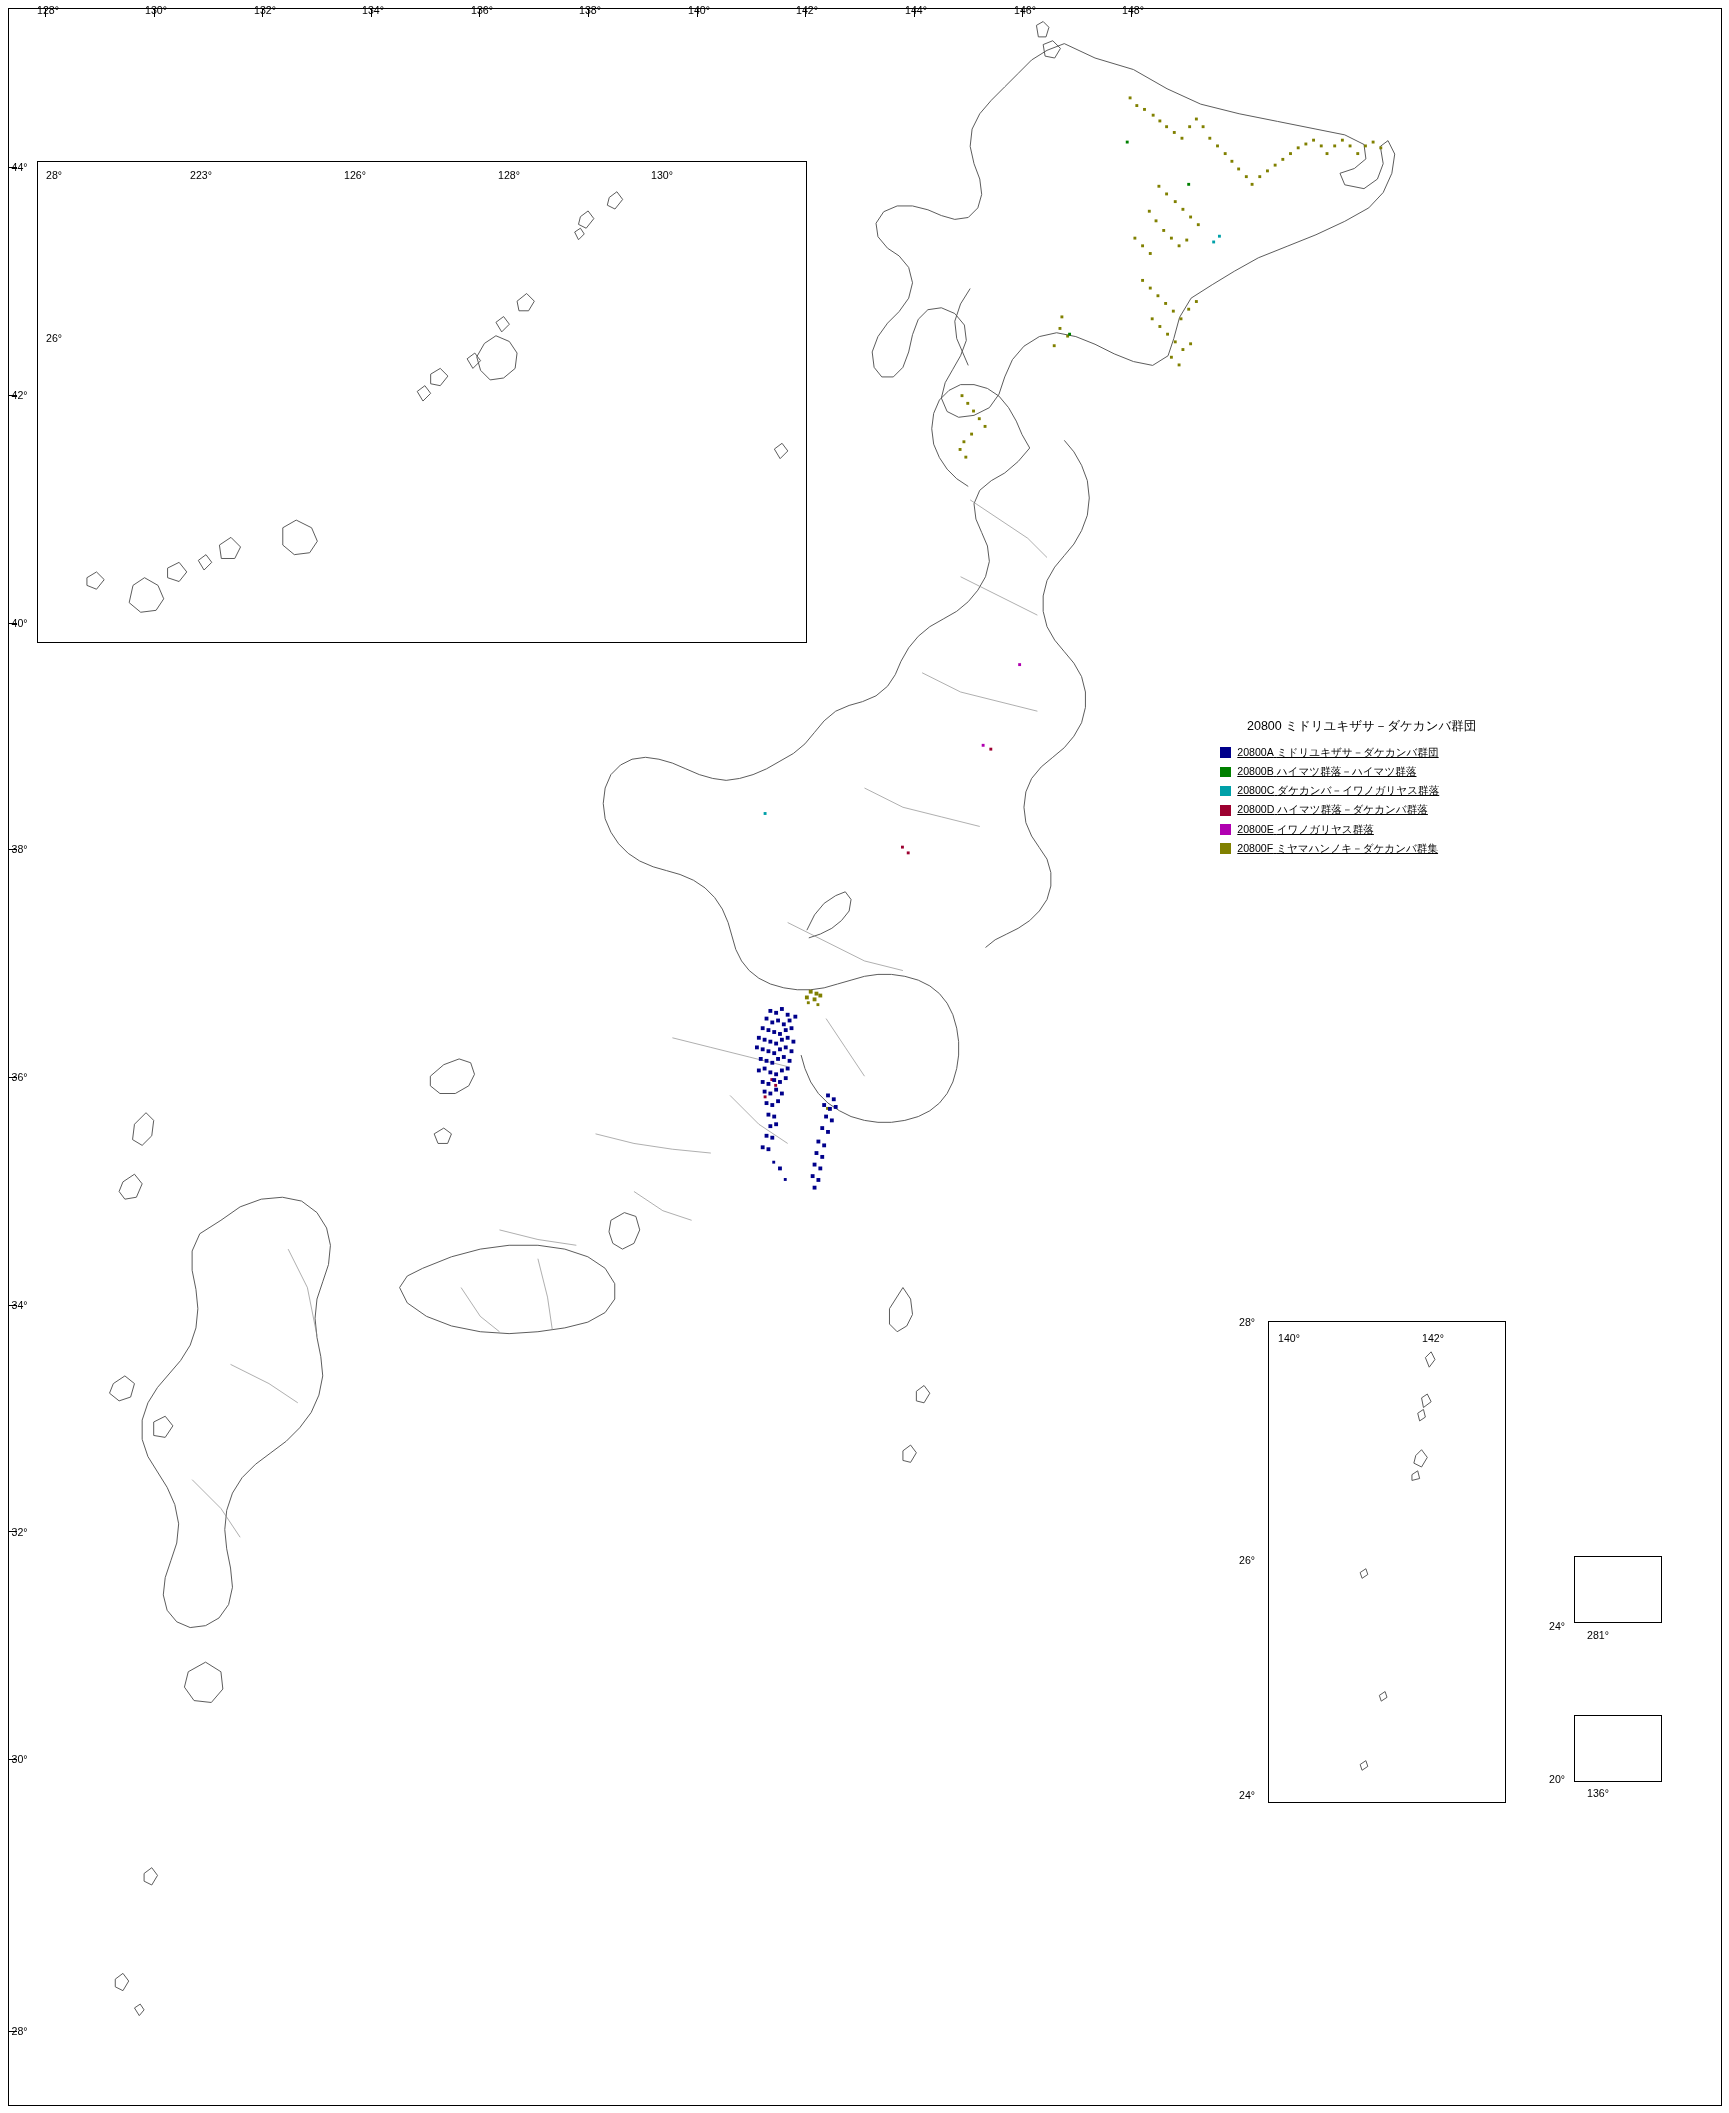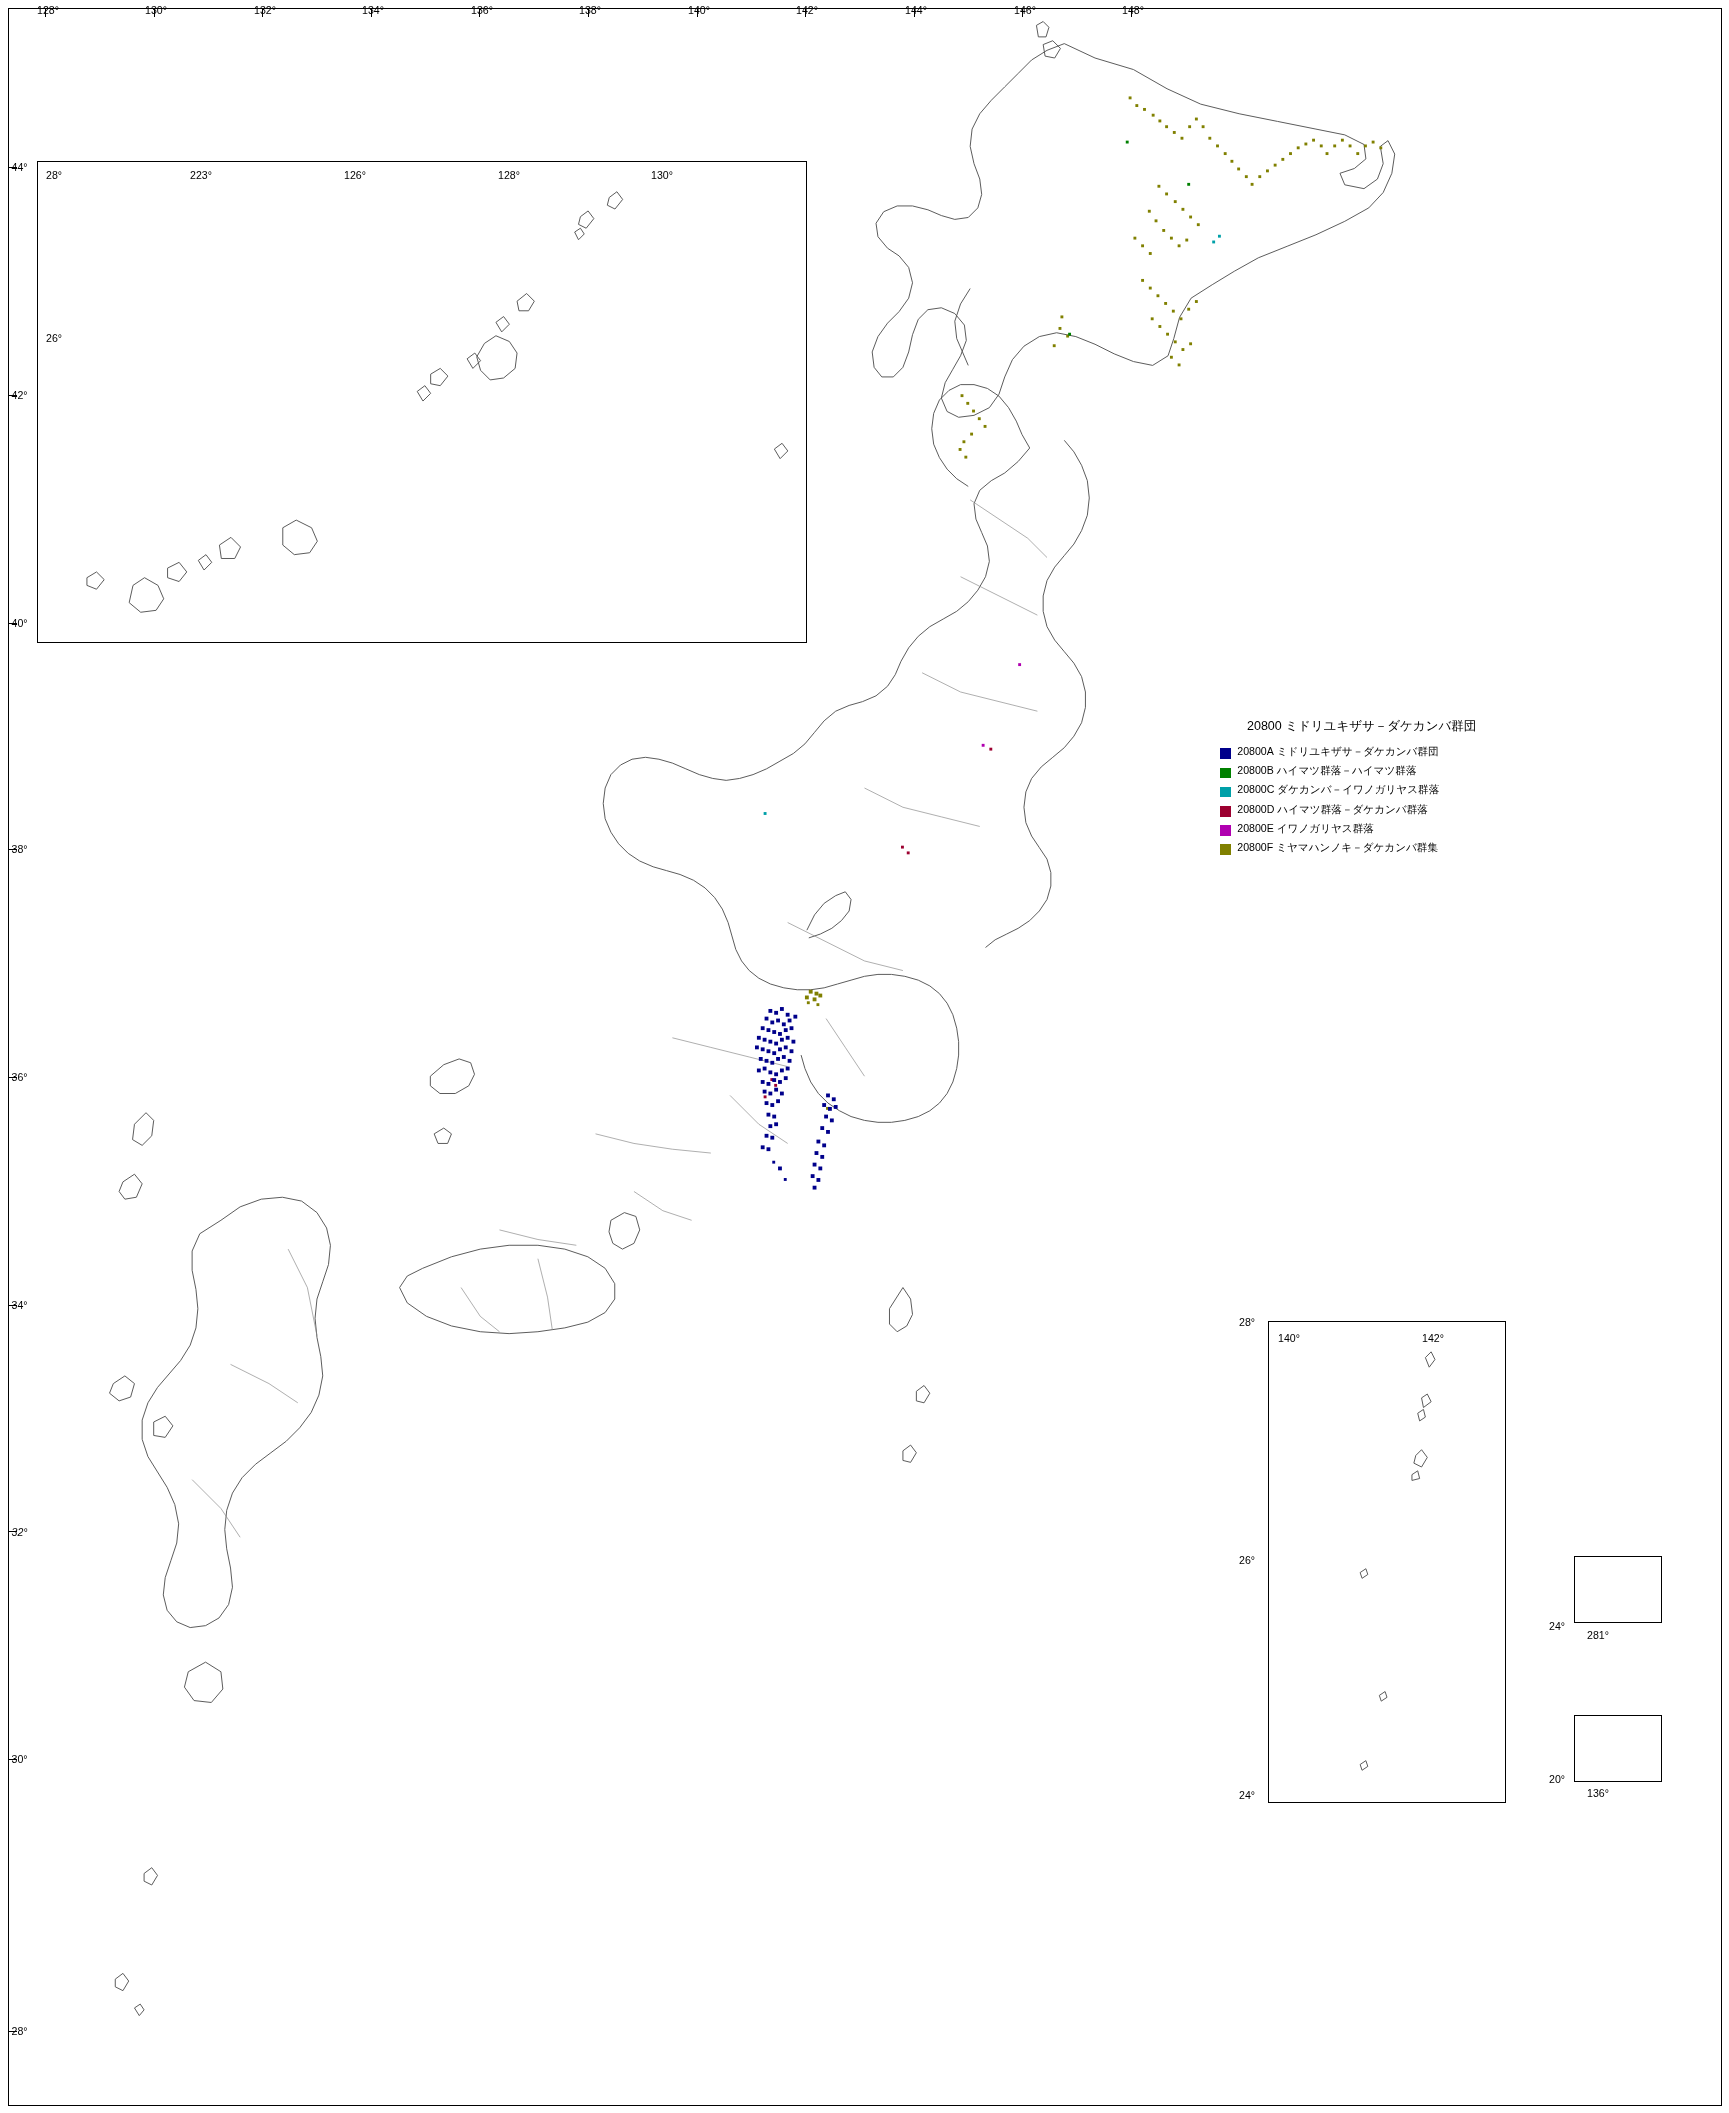--- a/index.html
+++ b/index.html
@@ -71,23 +71,24 @@
     width: 317px;
   }
   #legend-title {
     font-size: 12.5px;
     color: #000000;
     margin: 0 0 11.5px 27px;
     white-space: nowrap;
   }
   .legend-row {
     display: flex;
-    align-items: flex-end;
+    align-items: center;
     margin-bottom: 6.7px;
     height: 12.5px;
+    text-decoration: underline;
   }
   .legend-swatch {
     width: 10.6px;
     height: 10.6px;
     margin-right: 6.7px;
     flex: 0 0 auto;
   }
   .legend-text {
     font-size: 10.6px;
     color: #000000;
@@ -469,21 +470,21 @@
     <div class="tick-mark tick-v" style="left:1131px;"></div>
   </div>
 
   <div>
     <div class="tick-label tick-left" style="top:161px;">44°</div>
     <div class="tick-label tick-left" style="top:389px;">42°</div>
     <div class="tick-label tick-left" style="top:617px;">40°</div>
     <div class="tick-label tick-left" style="top:843px;">38°</div>
     <div class="tick-label tick-left" style="top:1071px;">36°</div>
     <div class="tick-label tick-left" style="top:1299px;">34°</div>
-    <div class="tick-label tick-left" style="top:1526px;font-style:italic;">32°</div>
+    <div class="tick-label tick-left" style="top:1526px;">32°</div>
     <div class="tick-label tick-left" style="top:1753px;">30°</div>
     <div class="tick-label tick-left" style="top:2025px;">28°</div>
 
     <div class="tick-mark tick-h" style="top:167px;"></div>
     <div class="tick-mark tick-h" style="top:395px;"></div>
     <div class="tick-mark tick-h" style="top:623px;"></div>
     <div class="tick-mark tick-h" style="top:849px;"></div>
     <div class="tick-mark tick-h" style="top:1077px;"></div>
     <div class="tick-mark tick-h" style="top:1305px;"></div>
     <div class="tick-mark tick-h" style="top:1531px;"></div>

